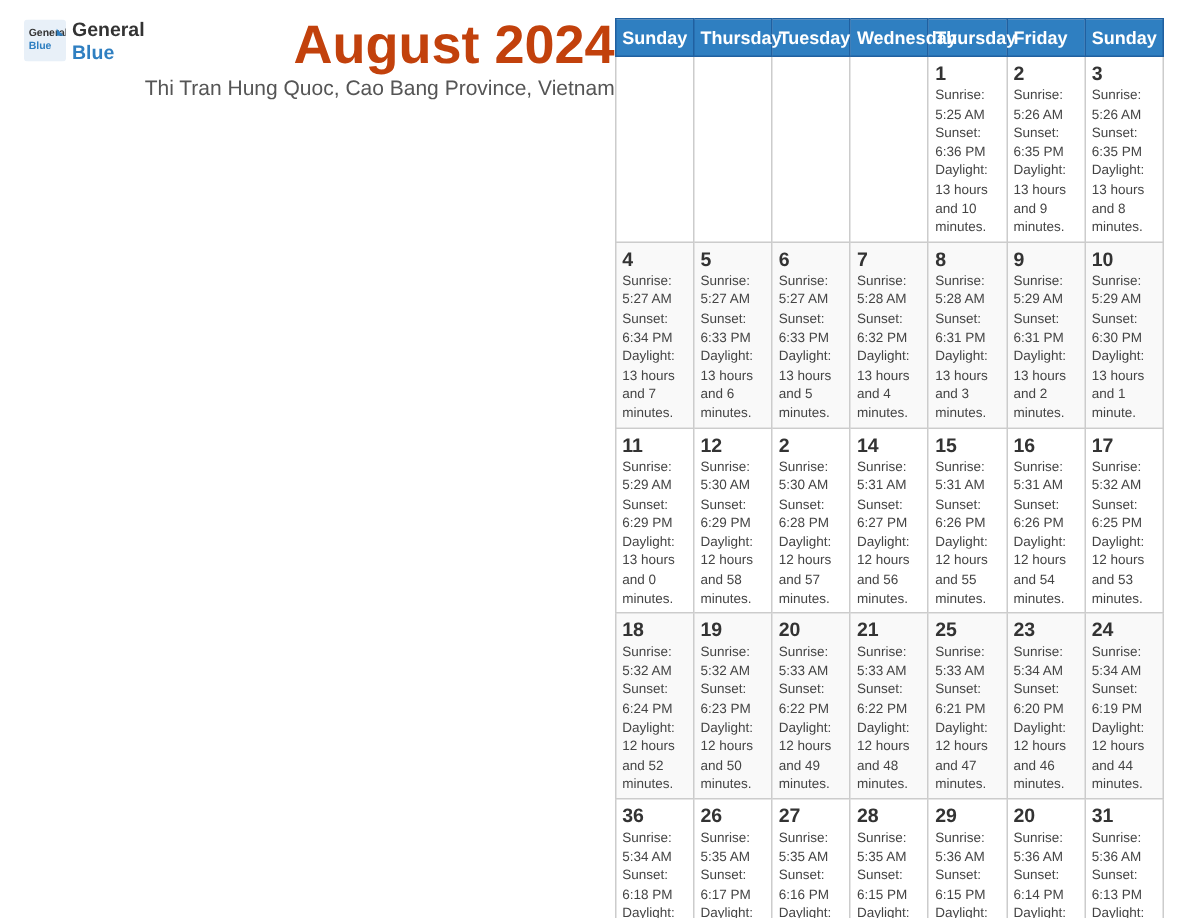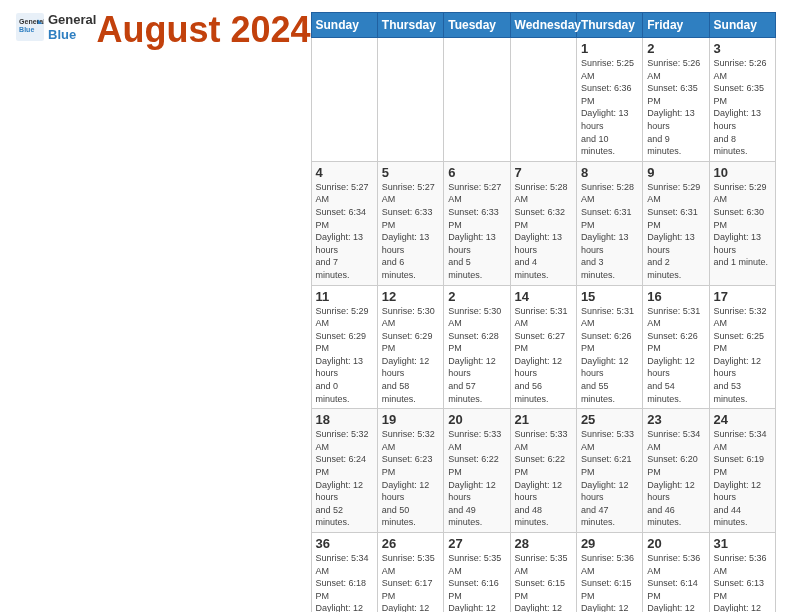--- a/index.html
+++ b/index.html
@@ -105,20 +105,21 @@
         <text x="4" y="25" font-size="9" font-weight="bold" fill="#2f7fc1" font-family="Arial">Blue</text>
         <polygon points="28,8 34,14 28,14" fill="#2f7fc1"></polygon>
       </svg>
       <div>
         <div style="font-size:13px;font-weight:bold;color:#333;">General</div>
         <div style="font-size:13px;font-weight:bold;color:#2f7fc1;">Blue</div>
       </div>
     </div>
     <div class="title-block">
       <div class="main-title">August 2024</div>
+      <div class="subtitle">Thi Tran Hung Quoc, Cao Bang Province, Vietnam</div>
     </div>
   </div>
 
   <table class="calendar">
     <thead>
       <tr>
         <th>Sunday</th>
         <th>Thursday</th>
         <th>Tuesday</th>
         <th>Wednesday</th>

